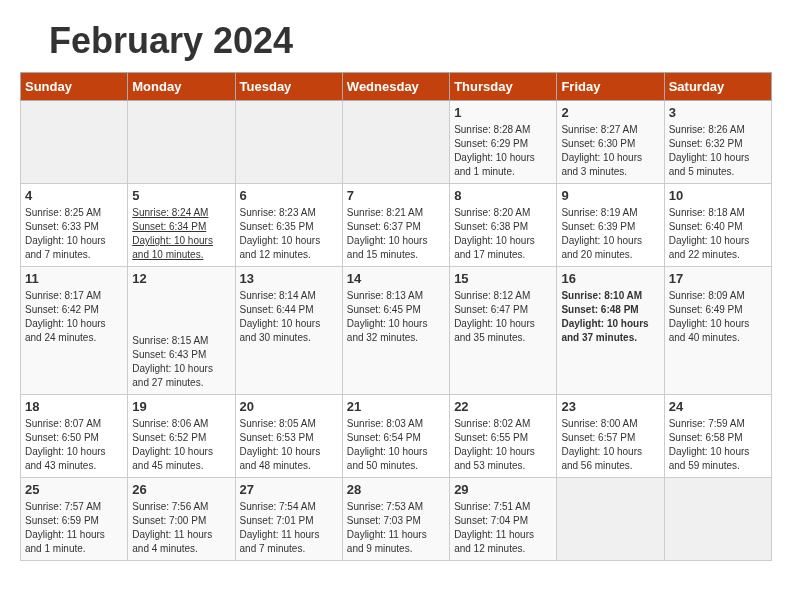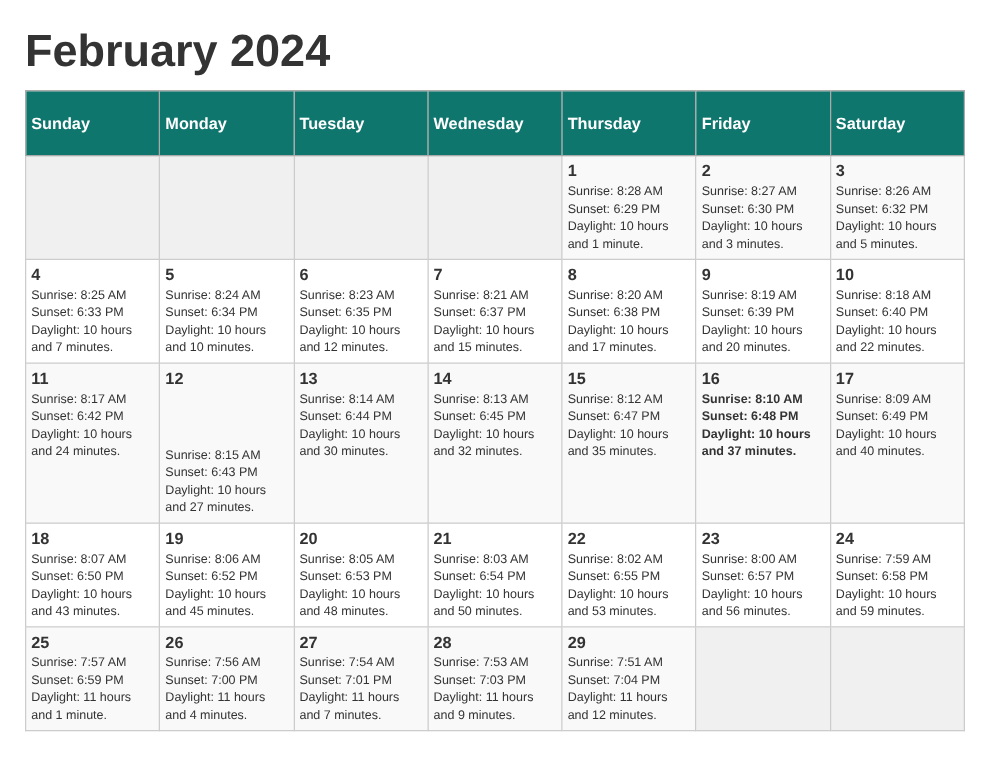--- a/index.html
+++ b/index.html
@@ -29,40 +29,41 @@
     .logo-text span {
       color: #1a6abf;
     }
     .logo-icon {
       width: 20px;
       height: 20px;
       margin-left: 2px;
     }
     .title-block {
       text-align: left;
+      margin-left: 29px;
     }
     .month-title {
       font-size: 36px;
       font-weight: bold;
       color: #333;
     }
     .location-title {
       font-size: 16px;
       color: #333;
     }
     table {
       width: 100%;
       border-collapse: collapse;
     }
     thead tr th {
-      background-color: #0f766e;
+      background-color: #c2410c;
       color: #fff;
       font-size: 13px;
       font-weight: bold;
-      padding: 18px 4px;
+      padding: 6px 4px;
       text-align: left;
       border: 1px solid #aaa;
     }
     tbody tr td {
       vertical-align: top;
       border: 1px solid #ccc;
       padding: 4px;
       width: calc(100% / 7);
       min-height: 90px;
       font-size: 10px;
@@ -135,21 +136,21 @@
       </tr>
       <tr>
         <td>
           <span class="day-number">4</span>
           <div class="day-info" style="white-space: pre-line;">Sunrise: 8:25 AM
 Sunset: 6:33 PM
 Daylight: 10 hours and 7 minutes.</div>
         </td>
         <td>
           <span class="day-number">5</span>
-          <div class="day-info" style="white-space: pre-line;">Sunrise: 8:24 AM
+          <div class="day-info" style="white-space: pre-line; text-decoration: underline;">Sunrise: 8:24 AM
 Sunset: 6:34 PM
 Daylight: 10 hours and 10 minutes.</div>
         </td>
         <td>
           <span class="day-number">6</span>
           <div class="day-info" style="white-space: pre-line;">Sunrise: 8:23 AM
 Sunset: 6:35 PM
 Daylight: 10 hours and 12 minutes.</div>
         </td>
         <td>

